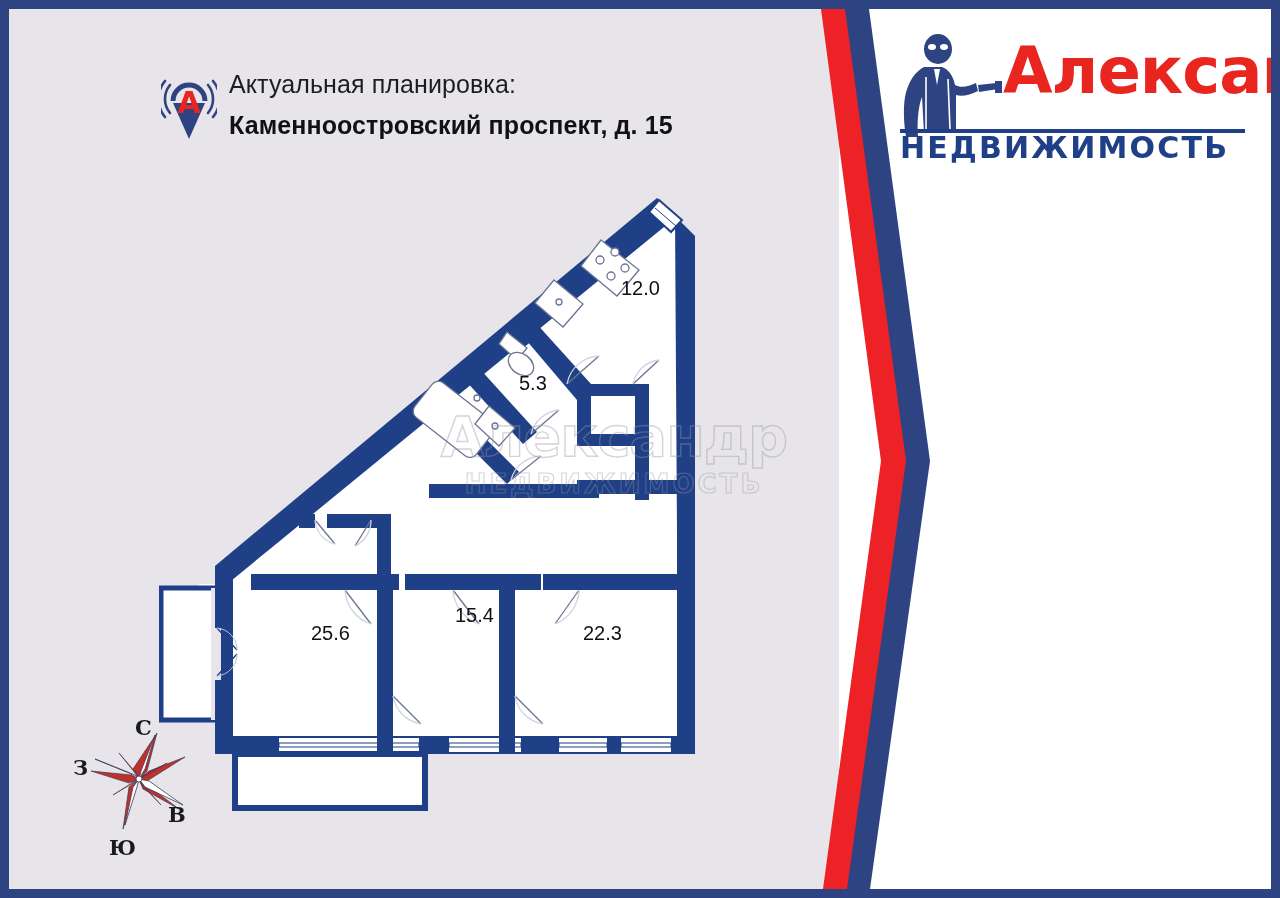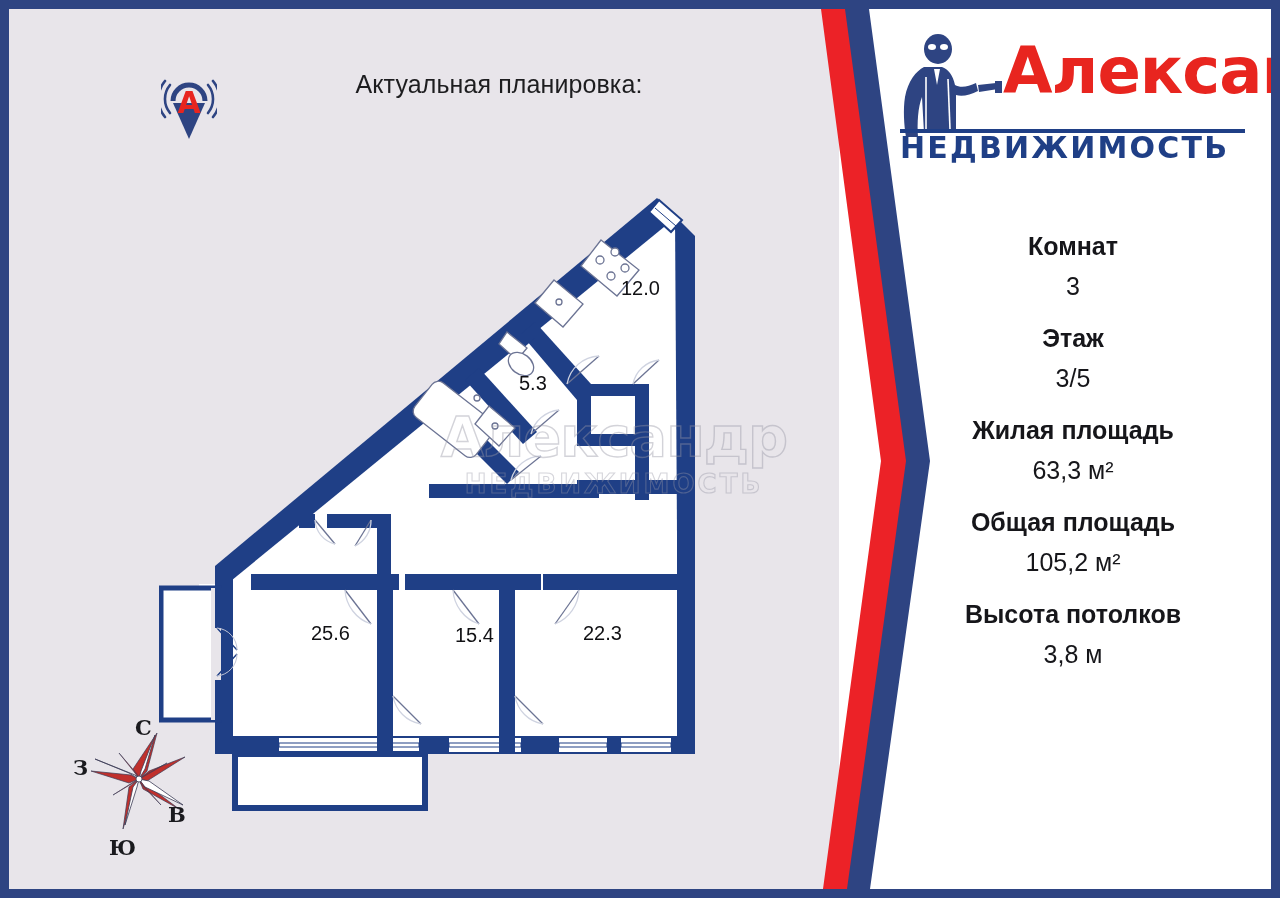--- a/index.html
+++ b/index.html
@@ -25,21 +25,21 @@
     background:#ffffff;
   }
   .stripe{position:absolute;top:0;left:0;width:1262px;height:880px;pointer-events:none;}
 
   
   #header-block{
     position:absolute;left:140px;top:50px;width:620px;height:110px;
   }
   #pin-icon{position:absolute;left:12px;top:8px;width:56px;height:86px;}
   #header-text{
-    position:absolute;left:80px;top:8px;width:540px;text-align:center;
+    position:absolute;left:80px;top:8px;width:540px;text-align:left;
   }
   #title-line1{
     font-size:25px;color:#1d1d1f;font-weight:400;letter-spacing:.1px;
     line-height:34px;
   }
   #title-line2{
     font-size:25px;color:#111114;font-weight:bold;letter-spacing:.1px;
     line-height:36px;margin-top:6px;
   }
 
@@ -136,20 +136,21 @@
         <path d="M4 14 A28 28 0 0 0 4 50"></path>
         <path d="M47 18 A22 22 0 0 1 47 46"></path>
         <path d="M52 14 A28 28 0 0 1 52 50"></path>
       </g>
       <path d="M12 34 A16 16 0 0 1 44 34" fill="none" stroke="#2e4482" stroke-width="5"></path>
       <path d="M12 36 L28 72 L44 36 Z" fill="#2e4482"></path>
       <text x="28" y="46" font-family="DejaVu Sans, sans-serif" font-size="30" font-weight="bold" fill="#e8251f" text-anchor="middle">А</text>
     </svg>
     <div id="header-text">
       <div id="title-line1">Актуальная планировка:</div>
+      <div id="title-line2">Каменноостровский проспект, д. 15</div>
     </div>
   </div>
 
   <div id="logo">
     <svg id="logo-man" viewBox="0 0 108 116">
       <g fill="#2e4482">
         <ellipse cx="40" cy="16" rx="14" ry="15"></ellipse>
         <path d="M26 34 C18 38 10 48 7 64 C5 76 6 92 8 104 L20 104 C19 90 20 74 24 64 L26 100 L58 100 L58 62
                  C64 64 72 62 80 58 L78 50 C70 54 62 55 57 52 C55 42 50 36 44 34 Z"></path>
         <path d="M80 52 L98 50 L100 56 L81 59 Z"></path>
@@ -163,36 +164,20 @@
       <g fill="none" stroke="#ffffff" stroke-width="1.6">
         <path d="M28 44 L28 98"></path>
         <path d="M50 46 L52 96"></path>
       </g>
     </svg>
     <div id="logo-word">Александр</div>
     <div id="logo-rule"></div>
     <div id="logo-sub">НЕДВИЖИМОСТЬ</div>
   </div>
 
-  <div id="info-list">
-    <div class="info-label">Комнат</div>
-    <div class="info-value">3</div>
-
-    <div class="info-label">Этаж</div>
-    <div class="info-value">3/5</div>
-
-    <div class="info-label">Жилая площадь</div>
-    <div class="info-value">63,3 м²</div>
-
-    <div class="info-label">Общая площадь</div>
-    <div class="info-value">105,2 м²</div>
-
-    <div class="info-label">Высота потолков</div>
-    <div class="info-value">3,8 м</div>
-  </div>
 
   <div id="plan">
     <svg viewBox="0 0 580 660" width="580" height="660">
 
       <path d="M500 22 L523 48 L523 350 L523 570 L58 570 L58 420 L40 420 L40 400 L58 400 L58 383
                L500 22 Z" fill="#ffffff"></path>
 
       <g fill="#1f3f86">
 
         <polygon points="498,14 516,34 56,410 56,382"></polygon>
@@ -336,21 +321,21 @@
           <polygon points="330,222 356,244 340,262 316,240"></polygon>
           <circle cx="336" cy="242" r="3"></circle>
         </g>
       </g>
     </svg>
 
     
     <div class="rm-label" style="left:462px;top:93px;">12.0</div>
     <div class="rm-label" style="left:360px;top:188px;">5.3</div>
     <div class="rm-label" style="left:152px;top:438px;">25.6</div>
-    <div class="rm-label" style="left:296px;top:440px;">15.4</div>
+    <div class="rm-label" style="left:296px;top:420px;">15.4</div>
     <div class="rm-label" style="left:424px;top:438px;">22.3</div>
   </div>
 
   <div id="watermark">
     <div id="wm-main">Александр</div>
     <div id="wm-sub">НЕДВИЖИМОСТЬ</div>
   </div>
 
   <div id="compass">
     <svg width="175" height="170" viewBox="0 0 175 170">

